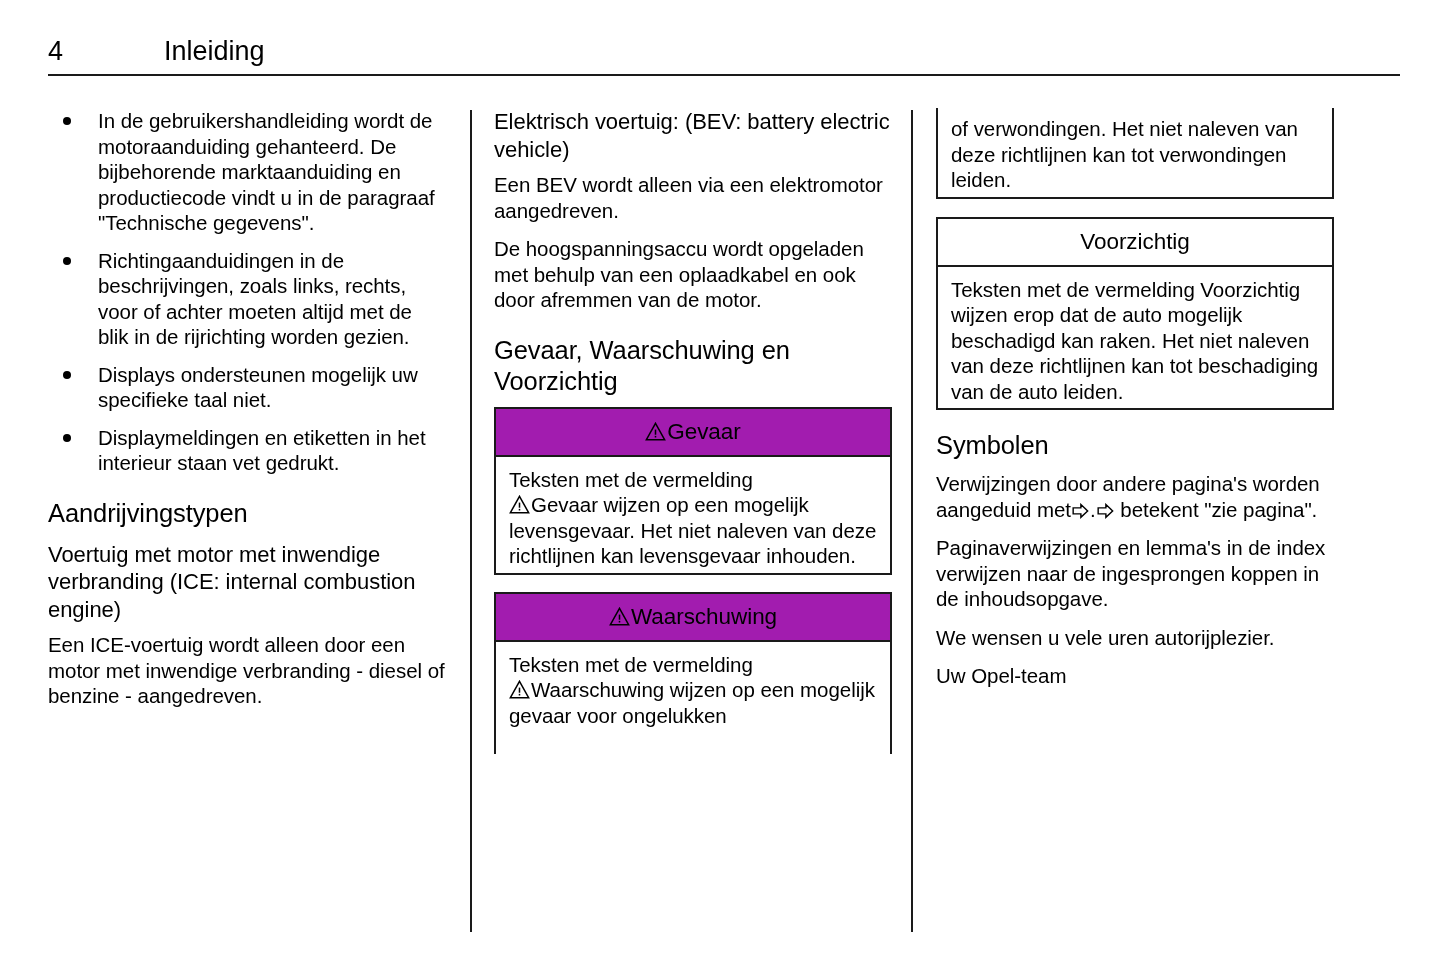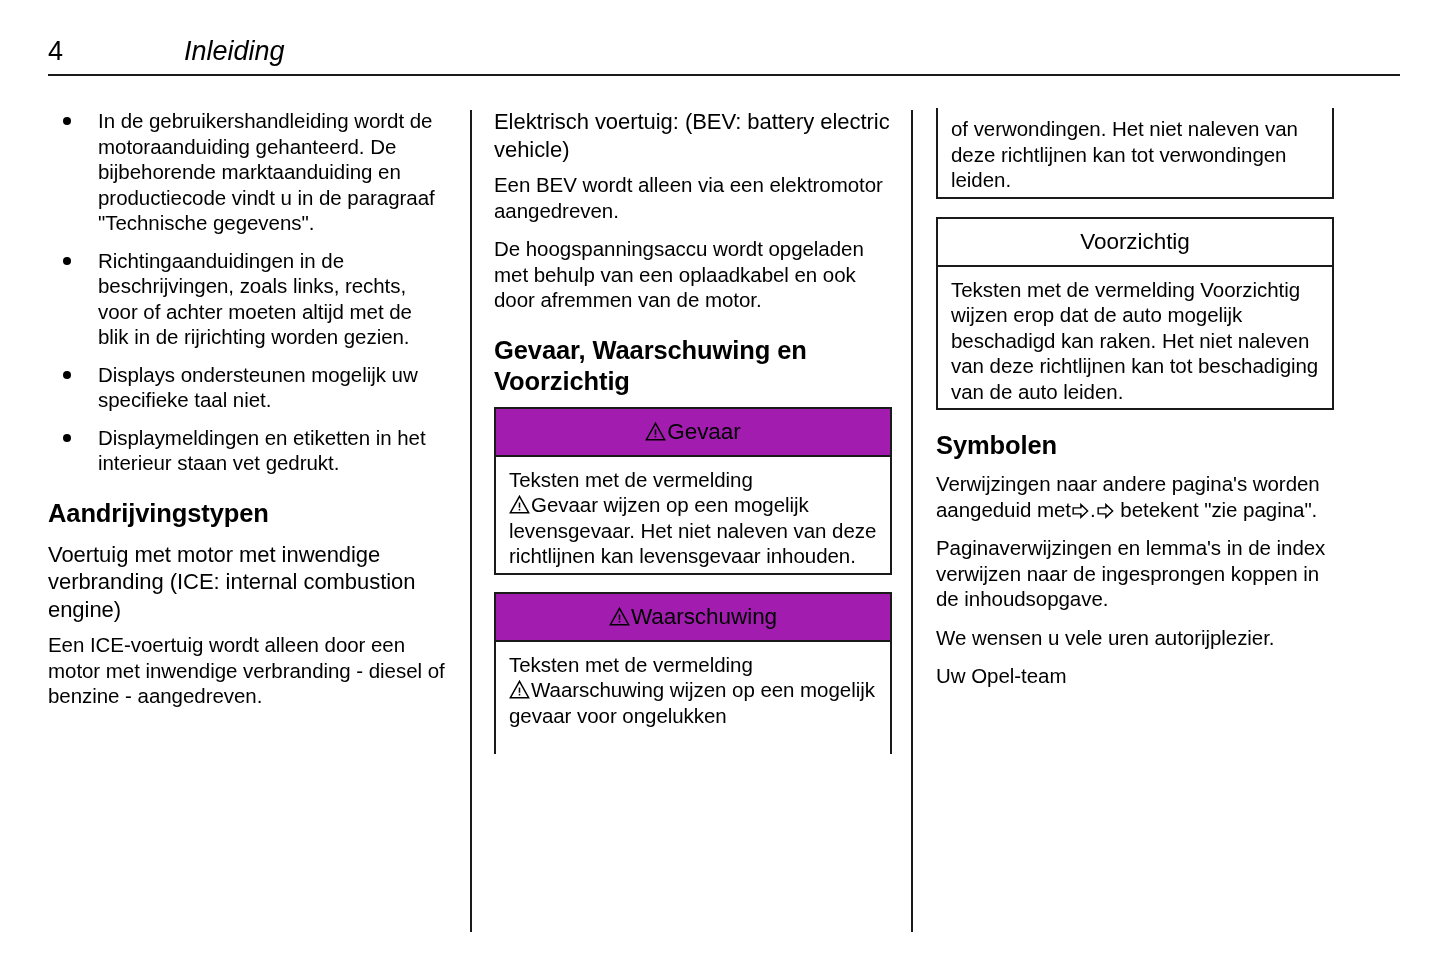--- a/index.html
+++ b/index.html
@@ -28,26 +28,25 @@
   .page-number {
     position: absolute;
     left: 0;
     top: 0;
     font-size: 27px;
     line-height: 38px;
     font-weight: 400;
   }
   .chapter-title {
     position: absolute;
-    left: 136px;
+    left: 116px;
     top: 0;
     font-size: 27px;
     line-height: 38px;
     font-weight: 400;
-    font-style: italic;
   }
 
   
   .columns {
     position: absolute;
     left: 0;
     top: 108px;
     width: 1445px;
     height: 830px;
   }
@@ -75,21 +74,21 @@
     margin: 3px 0 13px 0;
     font-size: 20.5px;
     line-height: 25.5px;
     font-weight: 400;
     letter-spacing: -0.05px;
   }
   h2.heading-1 {
     margin: 22px 0 10px 0;
     font-size: 25.5px;
     line-height: 31px;
-    font-weight: 700;
+    font-weight: 400;
     letter-spacing: -0.1px;
   }
   h3.heading-2 {
     margin: 12px 0 9px 0;
     font-size: 22px;
     line-height: 27.5px;
     font-weight: 400;
     letter-spacing: -0.05px;
   }
 
@@ -269,21 +268,21 @@
     </div>
 
     <div class="notice-box" style="margin-bottom:20px;">
       <div class="notice-head plain">Voorzichtig</div>
       <div class="notice-body">Teksten met de vermelding Voorzichtig wijzen erop dat de auto mogelijk beschadigd kan raken. Het niet naleven van deze richtlijnen kan tot beschadiging van de auto leiden.</div>
     </div>
 
     <h2 class="heading-1" style="margin-top:10px;">Symbolen</h2>
 
     <p class="body-text">
-      <span>Verwijzingen naar andere pagina's worden aangeduid met</span><span class="ref-arrow">
+      <span>Verwijzingen door andere pagina's worden aangeduid met</span><span class="ref-arrow">
         <svg viewBox="0 0 18 17" width="17" height="16">
           <path d="M1.2 5.2 L9.4 5.2 L9.4 1.6 L16.6 8.4 L9.4 15.2 L9.4 11.6 L1.2 11.6 Z" fill="none" stroke="#000" stroke-width="1.5" stroke-linejoin="miter"></path>
         </svg>
       </span><span>.</span><span class="ref-arrow">
         <svg viewBox="0 0 18 17" width="17" height="16">
           <path d="M1.2 5.2 L9.4 5.2 L9.4 1.6 L16.6 8.4 L9.4 15.2 L9.4 11.6 L1.2 11.6 Z" fill="none" stroke="#000" stroke-width="1.5" stroke-linejoin="miter"></path>
         </svg>
       </span> <span>betekent "zie pagina".</span>
     </p>
 

